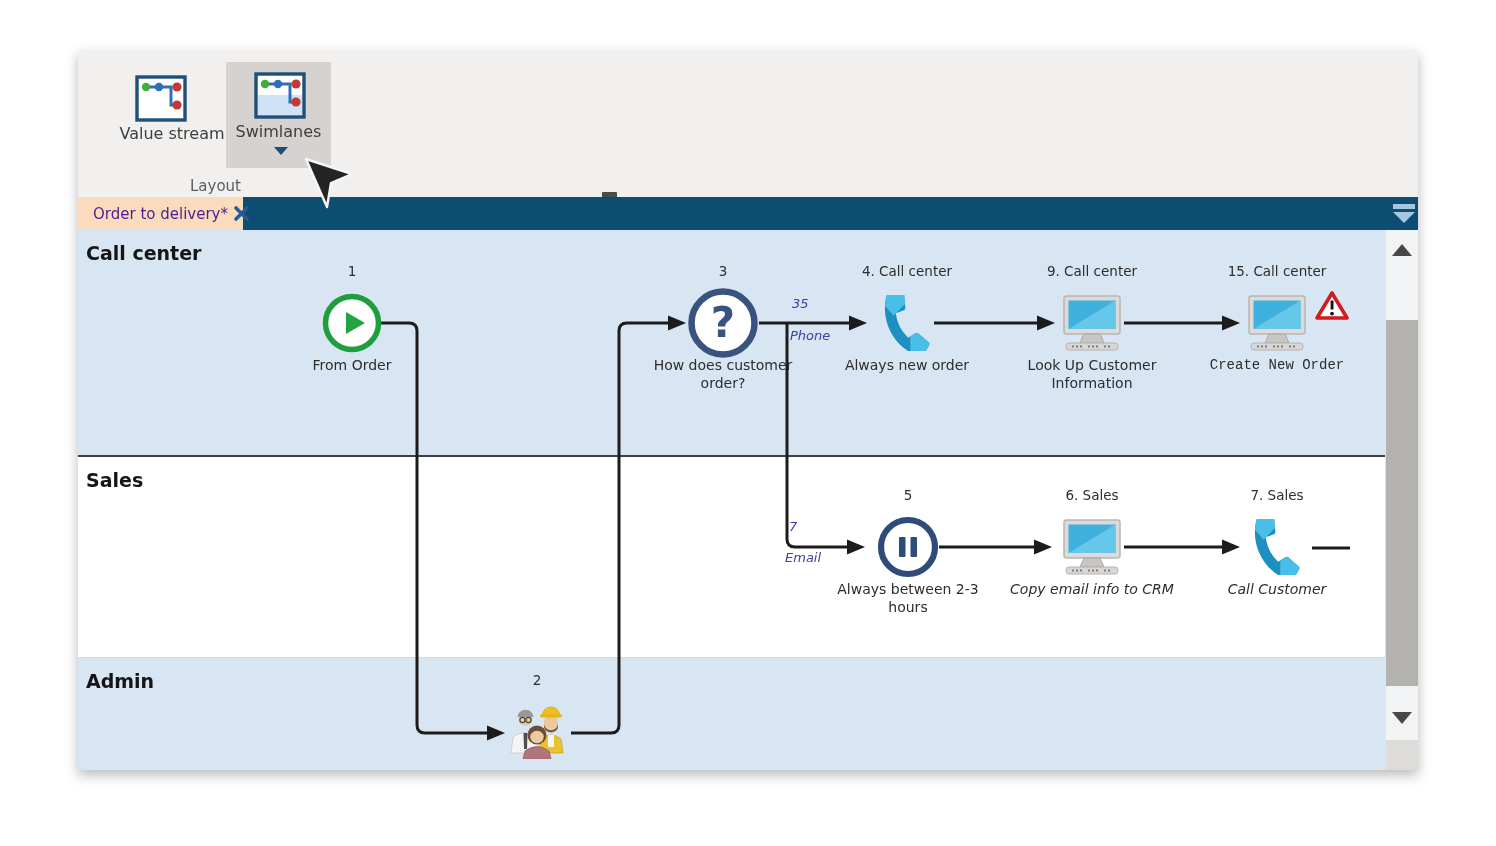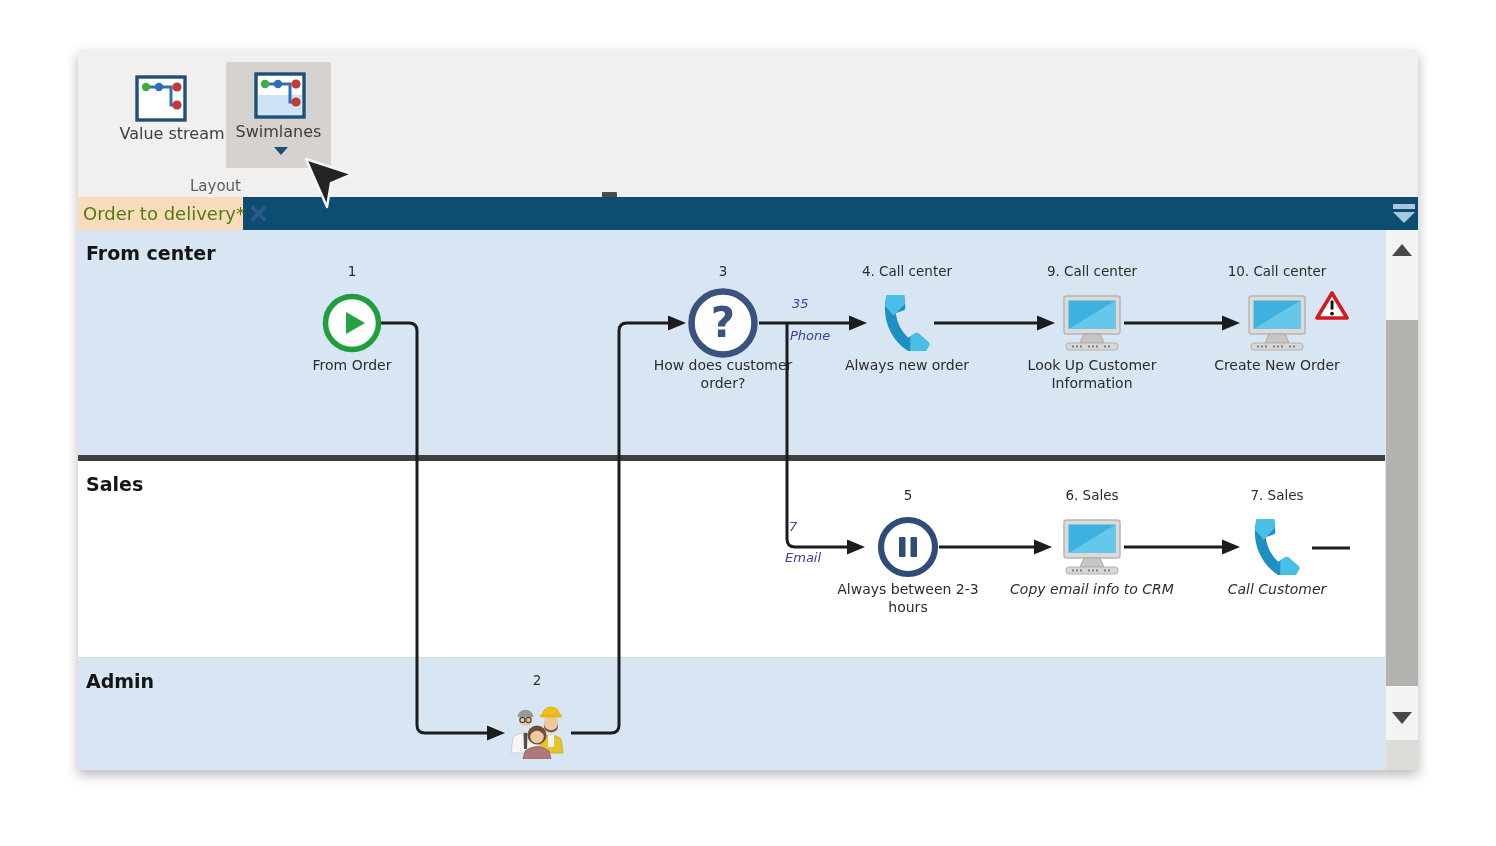--- a/index.html
+++ b/index.html
@@ -20,28 +20,28 @@
   .rb-label{position:absolute;font-size:16px;color:#3f3f3f;text-align:center;white-space:nowrap;}
   .vs-label{left:22px;top:74px;width:120px;margin-left:12px;}
   .sw-label{left:148px;top:72px;width:105px;}
   .sw-caret{position:absolute;left:196px;top:97px;width:0;height:0;
     border-left:7px solid transparent;border-right:7px solid transparent;border-top:8px solid #1d4f74;}
   .group-label{position:absolute;left:85px;top:127px;width:105px;text-align:center;font-size:15px;color:#5e5e5e;}
   .splitter-dash{position:absolute;left:524px;top:142px;width:15px;height:6px;background:#4c4c4a;border-radius:1px;}
   
   .tabbar{position:absolute;left:0;top:147px;width:1340px;height:33px;background:#0d4d72;}
   .tab{position:absolute;left:0;top:0;width:165px;height:33px;background:#fadcbc;display:flex;align-items:center;}
-  .tab-label{margin-left:5px;font-size:18px;color:#4d7c0f;white-space:nowrap;}
+  .tab-label{margin-left:15px;font-size:15px;color:#4c1d95;white-space:nowrap;}
   .tab-close{margin-left:5px;display:flex;}
   .collapse-chevron{position:absolute;left:1314px;top:6px;}
   
   .canvas{position:absolute;left:0;top:180px;width:1340px;height:540px;background:#fff;overflow:hidden;}
   .lane{position:absolute;left:0;width:1307px;}
   .lane-callcenter{top:0;height:225px;background:#d8e5f3;}
-  .lane-sales{top:225px;height:186px;background:#ffffff;border-top:6px solid #404040;}
+  .lane-sales{top:225px;height:186px;background:#ffffff;border-top:2px solid #404040;}
   .lane-admin{top:411px;height:129px;background:#d8e5f3;border-top:1px solid #d8d8d8;margin-top:16px;}
   .lane-label{position:absolute;left:8px;top:12px;font-size:19px;font-weight:bold;color:#151515;}
   .edges{position:absolute;left:0;top:0;}
   
   .node{position:absolute;width:0;height:0;}
   .n-head{position:absolute;left:0;top:-60px;transform:translateX(-50%);
     font-size:13.5px;color:#2d2d2d;white-space:nowrap;text-align:center;}
   .n-icon{position:absolute;left:0;top:0;transform:translate(-50%,-50%);display:flex;}
   .n-lbl{position:absolute;left:0;top:33px;transform:translateX(-50%);
     font-size:14px;color:#2d2d2d;text-align:center;line-height:1.32;}
@@ -107,21 +107,21 @@
     <div class="collapse-chevron">
       <svg width="24" height="21" viewBox="0 0 24 21">
         <rect x="1" y="1" width="22" height="5" fill="#a7c7e1"></rect>
         <polygon points="1,9 23,9 12,20" fill="#a7c7e1"></polygon>
       </svg>
     </div>
   </div>
 
   <div class="canvas">
     <div class="lane lane-callcenter">
-      <div class="lane-label">From center</div>
+      <div class="lane-label">Call center</div>
     </div>
     <div class="lane lane-sales">
       <div class="lane-label">Sales</div>
     </div>
     <div class="lane lane-admin">
       <div class="lane-label">Admin</div>
     </div>
 
     <svg class="edges" width="1307" height="540">
       <g fill="none" stroke="#1c1c1c" stroke-width="3">
@@ -213,21 +213,21 @@
               <rect x="36" y="51.5" width="2" height="2"></rect>
             <rect x="44" y="51.5" width="2" height="2"></rect>
               <rect x="48" y="51.5" width="2" height="2"></rect>
           </g>
         </svg>
       </div>
       <div class="n-lbl" style="width:170px;">Look Up Customer Information</div>
     </div>
 
     <div class="node" style="left:1199px;top:93px;">
-      <div class="n-head">10. Call center</div>
+      <div class="n-head">15. Call center</div>
       <div class="n-icon">
         <svg width="64" height="58" viewBox="0 0 64 58">
           <rect x="4" y="2" width="56" height="38" rx="2.5" fill="#dcdbd9" stroke="#b7b6b4" stroke-width="1.5"></rect>
           <rect x="8.5" y="6.5" width="47" height="28.5" fill="#3eb1de"></rect>
           <polygon points="8.5,35 55.5,6.5 55.5,35" fill="#65c8ea"></polygon>
           <polygon points="24,40 40,40 44,49 20,49" fill="#c7c6c4" stroke="#aaa9a7" stroke-width="1"></polygon>
           <rect x="6" y="49" width="52" height="7" rx="3" fill="#d8d7d5" stroke="#b3b2b0" stroke-width="1"></rect>
           <g fill="#7c7b79">
             <rect x="12" y="51.5" width="2" height="2"></rect>
               <rect x="16" y="51.5" width="2" height="2"></rect>
@@ -240,21 +240,21 @@
           </g>
         </svg>
       </div>
       <div class="n-warning">
         <svg width="34" height="31" viewBox="0 0 34 31">
           <polygon points="17,3 32,28 2,28" fill="#ffffff" stroke="#d21a1f" stroke-width="3.6" stroke-linejoin="round"></polygon>
           <rect x="15.6" y="10.5" width="2.9" height="9" fill="#141414"></rect>
           <circle cx="17" cy="23.6" r="1.9" fill="#141414"></circle>
         </svg>
       </div>
-      <div class="n-lbl" style="width:200px;">Create New Order</div>
+      <div class="n-lbl" style="width:200px;font-family:Liberation Mono, monospace;">Create New Order</div>
     </div>
 
     <div class="node" style="left:830px;top:317px;">
       <div class="n-head">5</div>
       <div class="n-icon">
         <svg width="62" height="62" viewBox="0 0 62 62">
           <circle cx="31" cy="31" r="27" fill="#ffffff" stroke="#2e4b79" stroke-width="6.2"></circle>
           <rect x="22" y="21" width="6.5" height="20" rx="1" fill="#2e4b79"></rect>
           <rect x="33.5" y="21" width="6.5" height="20" rx="1" fill="#2e4b79"></rect>
         </svg>

